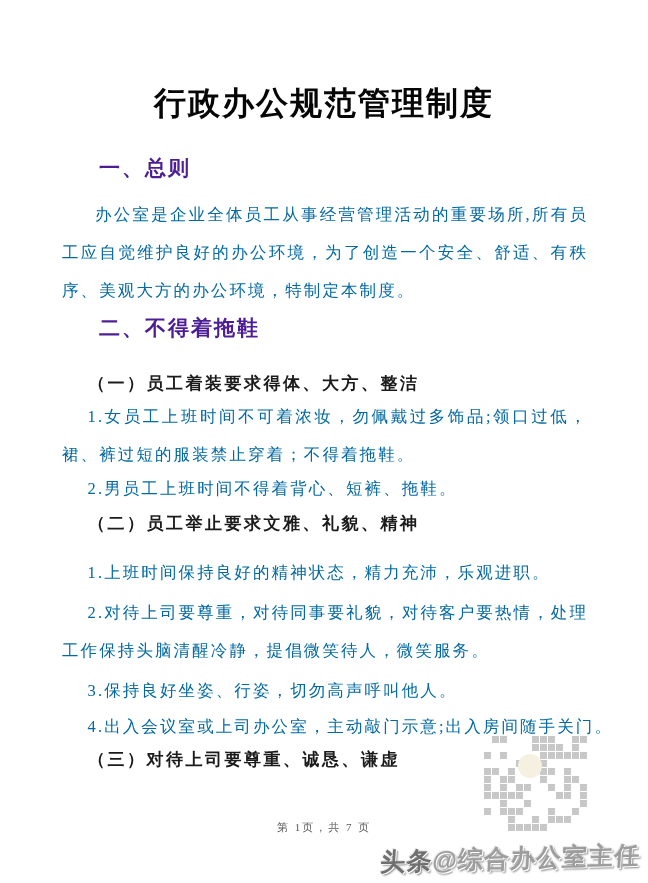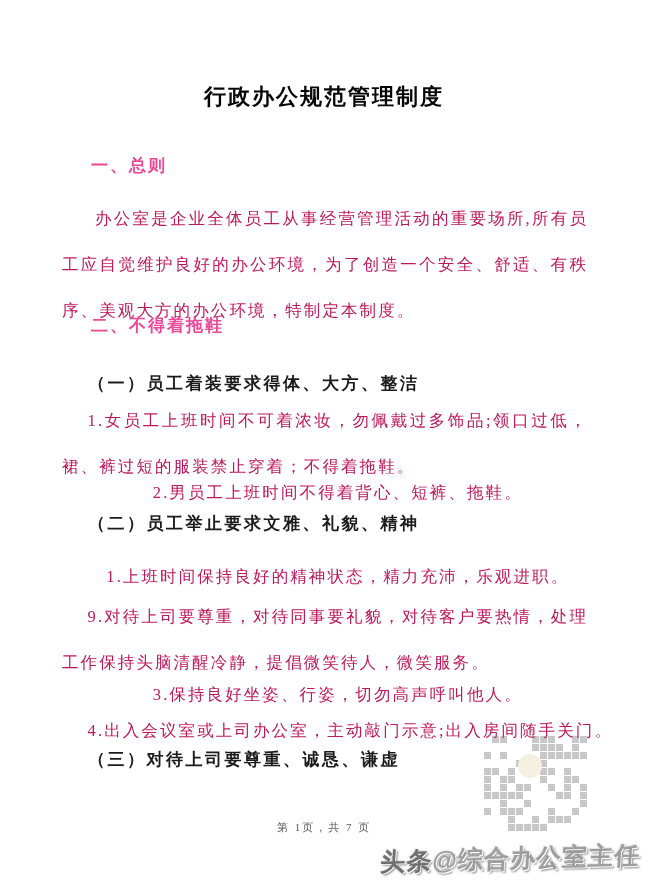--- a/index.html
+++ b/index.html
@@ -4,41 +4,41 @@
 <style>
   * { margin:0; padding:0; box-sizing:border-box; }
   html,body { width:648px; height:883px; background:#ffffff; }
   body { font-family:"Liberation Serif","DejaVu Serif",serif; position:relative; overflow:hidden; }
 
   .page { position:absolute; left:0; top:0; width:648px; height:883px; background:#ffffff; }
 
   .doc-title{
     position:absolute; left:0; top:82px; width:648px;
     text-align:center; font-family:"Liberation Sans","DejaVu Sans",sans-serif;
-    font-weight:900; font-size:22px; letter-spacing:2px; color:#060606;
+    font-weight:900; font-size:32px; letter-spacing:2px; color:#060606;
   }
 
   .blk{ position:absolute; left:62px; width:526px; color:#3e3e3e; z-index:1; }
 
   .h1{
-    left:64px; padding-left:27px;
+    left:72px; padding-left:27px;
     font-family:"Liberation Sans","DejaVu Sans",sans-serif;
-    font-weight:800; font-size:17px; letter-spacing:2px; color:#ec4899;
+    font-weight:800; font-size:21px; letter-spacing:2px; color:#4c1d95;
   }
   .h2{
     left:62px; padding-left:26px;
     font-weight:700; font-size:17px; letter-spacing:2.5px; color:#1b1b1b;
   }
   .para{
-    font-size:16.5px; letter-spacing:2.1px; line-height:46px;
-    text-align:justify; text-justify:inter-ideograph; color:#be185d;
+    font-size:16.5px; letter-spacing:2.1px; line-height:38px;
+    text-align:justify; text-justify:inter-ideograph; color:#0369a1;
   }
   .indent2 { text-indent:2em; }
   .indent15 { text-indent:1.55em; }
-  .one-line { white-space:nowrap; text-align:center; }
+  .one-line { white-space:nowrap; text-align:left; }
 
   .footer{
     position:absolute; left:0; top:820px; width:648px; text-align:center;
     font-size:11px; letter-spacing:2px; color:#5a5a5a; z-index:1;
   }
 
   
   .qr{
     position:absolute; left:484px; top:736px; width:106px; height:96px;
     opacity:.42; z-index:2;
@@ -69,21 +69,21 @@
   <div class="doc-title">行政办公规范管理制度</div>
 
   <div class="blk h1" style="top:154px">一、总则</div>
   <div class="blk para indent2" style="top:196px">办公室是企业全体员工从事经营管理活动的重要场所,所有员工应自觉维护良好的办公环境，为了创造一个安全、舒适、有秩序、美观大方的办公环境，特制定本制度。</div>
   <div class="blk h1" style="top:314px">二、不得着拖鞋</div>
   <div class="blk h2" style="top:372px">（一）员工着装要求得体、大方、整洁</div>
   <div class="blk para indent15" style="top:398px">1.女员工上班时间不可着浓妆，勿佩戴过多饰品;领口过低，裙、裤过短的服装禁止穿着；不得着拖鞋。</div>
   <div class="blk para indent15 one-line" style="top:470px">2.男员工上班时间不得着背心、短裤、拖鞋。</div>
   <div class="blk h2" style="top:512px">（二）员工举止要求文雅、礼貌、精神</div>
   <div class="blk para indent15 one-line" style="top:554px">1.上班时间保持良好的精神状态，精力充沛，乐观进职。</div>
-  <div class="blk para indent15" style="top:594px">9.对待上司要尊重，对待同事要礼貌，对待客户要热情，处理工作保持头脑清醒冷静，提倡微笑待人，微笑服务。</div>
+  <div class="blk para indent15" style="top:594px">2.对待上司要尊重，对待同事要礼貌，对待客户要热情，处理工作保持头脑清醒冷静，提倡微笑待人，微笑服务。</div>
   <div class="blk para indent15 one-line" style="top:672px">3.保持良好坐姿、行姿，切勿高声呼叫他人。</div>
   <div class="blk para indent15 one-line" style="top:708px">4.出入会议室或上司办公室，主动敲门示意;出入房间随手关门。</div>
   <div class="blk h2" style="top:748px">（三）对待上司要尊重、诚恳、谦虚</div>
 
   <div class="footer">第 1页，共 7 页</div>
 
   <div class="qr">
     <span class="qr-center" style="background: rgb(236, 220, 182);"></span>
   <i style="left:8px;top:0px"></i>
       <i style="left:16px;top:0px"></i>

